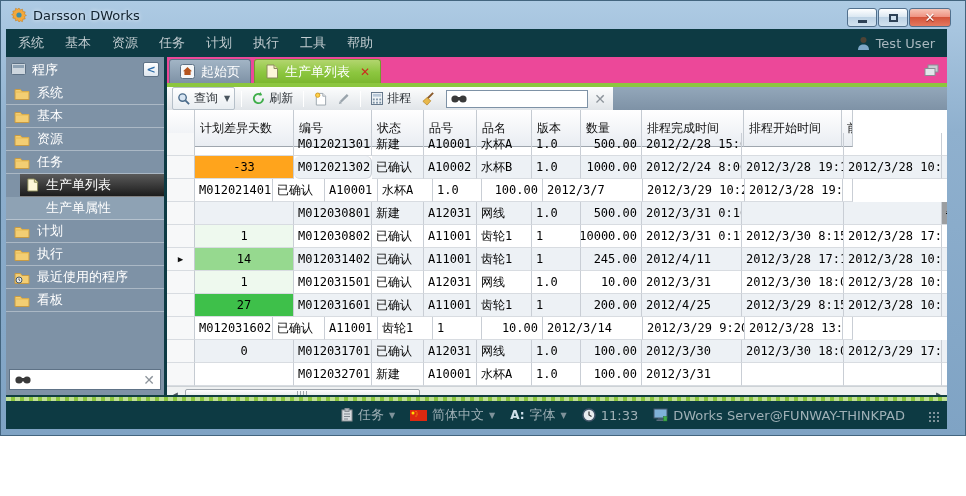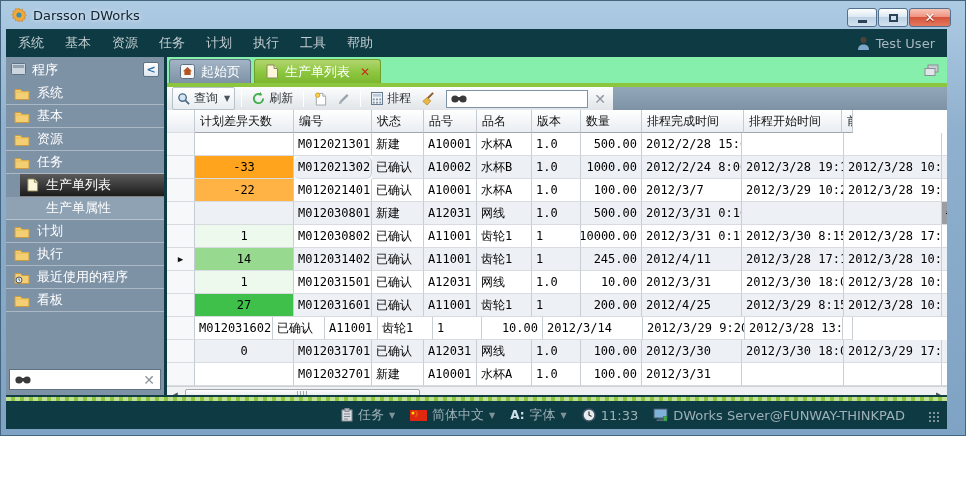--- a/index.html
+++ b/index.html
@@ -47,21 +47,21 @@
     border-bottom:1px solid rgba(255,255,255,.25);}
   .sb-item.child{padding-left:40px;background:#8ea2b4;}
   .sb-search{margin:auto 3px 5px 3px;height:21px;background:#fff;border:1px solid #5e7286;
     display:flex;align-items:center;gap:4px;padding:0 5px;}
   .sb-search input{flex:1;border:none;outline:none;font-size:12px;min-width:0;background:transparent;}
   .clear-x{color:#8d949b;font-weight:bold;font-size:14px;line-height:1;cursor:default;}
 
   
   .main{flex:1;margin-left:3px;display:flex;flex-direction:column;min-width:0;background:#fff;}
 
-  .tabbar{height:26px;background:#86efac;display:flex;align-items:flex-end;padding-left:2px;text-align:right;}
+  .tabbar{height:26px;background:#ec4899;display:flex;align-items:flex-end;padding-left:2px;text-align:right;}
   .tab{height:24px;display:flex;align-items:center;gap:6px;padding:0 10px;font-size:13px;color:#fff;
     border:1px solid #5e7286;border-bottom:none;border-radius:3px 3px 0 0;cursor:default;}
   .tab.home{background:linear-gradient(#a2b4c5,#7e92a6);}
   .tab.active{margin-left:3px;border-color:#6fa02c;background:linear-gradient(#b2d56e,#8cc63f 55%,#7cb72f);}
   .tab-close{color:#cc2a1e;font-weight:bold;font-size:12px;margin-left:4px;}
   .tabbar-right{margin-left:auto;margin-right:8px;align-self:center;}
   .green-strip{height:4px;background:#8cc63f;}
 
   
   .toolbar{height:23px;display:flex;align-items:stretch;}
@@ -75,21 +75,21 @@
   .tb-sep{width:1px;height:16px;background:#b2bac2;border-right:1px solid #fff;margin:0 4px;}
   .tb-search{width:142px;height:18px;background:#fff;border:1px solid #7e92a6;display:flex;
     align-items:center;gap:3px;padding:0 4px;margin-left:5px;}
   .tb-search input{flex:1;border:none;outline:none;font-size:12px;min-width:0;}
 
   
   .grid{flex:1;display:flex;flex-direction:column;background:#fff;overflow:hidden;
     font-family:"DejaVu Sans Mono","DejaVu Sans",sans-serif;font-size:12px;min-height:0;}
   .grid-header{display:flex;height:23px;flex:none;}
   .gh{flex:none;background:linear-gradient(#ffffff,#e9edf2);border-right:1px solid #c5cbd2;
-    border-bottom:1px solid #9fa6ae;display:flex;align-items:center;padding:4px 5px;color:#111;
+    border-bottom:1px solid #9fa6ae;display:flex;align-items:center;padding:18px 5px;color:#111;
     white-space:nowrap;overflow:hidden;font-family:Liberation Serif, serif;}
   .grid-row{display:flex;height:23px;flex:none;}
   .cell{flex:none;border-right:1px solid #c9ced5;border-bottom:1px solid #d8dce1;
     display:flex;align-items:center;padding:0 4px;white-space:nowrap;overflow:hidden;color:#000;}
   .row-alt .cell:not(.colored){background:#edf1f5;}
   .gutter{width:28px;flex:none;background:#f7f8f9;border-right:1px solid #c5cbd2;
     border-bottom:1px solid #d8dce1;display:flex;align-items:center;justify-content:center;
     font-size:9px;color:#111;}
   .num{justify-content:flex-end;}
   .ctr{justify-content:center;text-align:right;}
@@ -386,21 +386,20 @@
                 <div class="cell " style="width:55px;">水杯B</div>
                 <div class="cell " style="width:49px;">1.0</div>
                 <div class="cell num" style="width:61px;">1000.00</div>
                 <div class="cell " style="width:100px;">2012/2/24 8:00</div>
                 <div class="cell " style="width:102px;">2012/3/28 19:10</div>
                 <div class="cell " style="width:98px;">2012/3/28 10:52</div>
                 <div class="cell " style="width:10px;"></div>
               </div>
               <div class="grid-row">
                 <div class="gutter"></div>
-                <div class="cell ctr colored" style="width:99px;background:#FFB345;">-22</div>
                 <div class="cell " style="width:78px;">M012021401</div>
                 <div class="cell " style="width:52px;">已确认</div>
                 <div class="cell " style="width:53px;">A10001</div>
                 <div class="cell " style="width:55px;">水杯A</div>
                 <div class="cell " style="width:49px;">1.0</div>
                 <div class="cell num" style="width:61px;">100.00</div>
                 <div class="cell " style="width:100px;">2012/3/7</div>
                 <div class="cell " style="width:102px;">2012/3/29 10:20</div>
                 <div class="cell " style="width:98px;">2012/3/28 19:10</div>
                 <div class="cell " style="width:10px;"></div>

